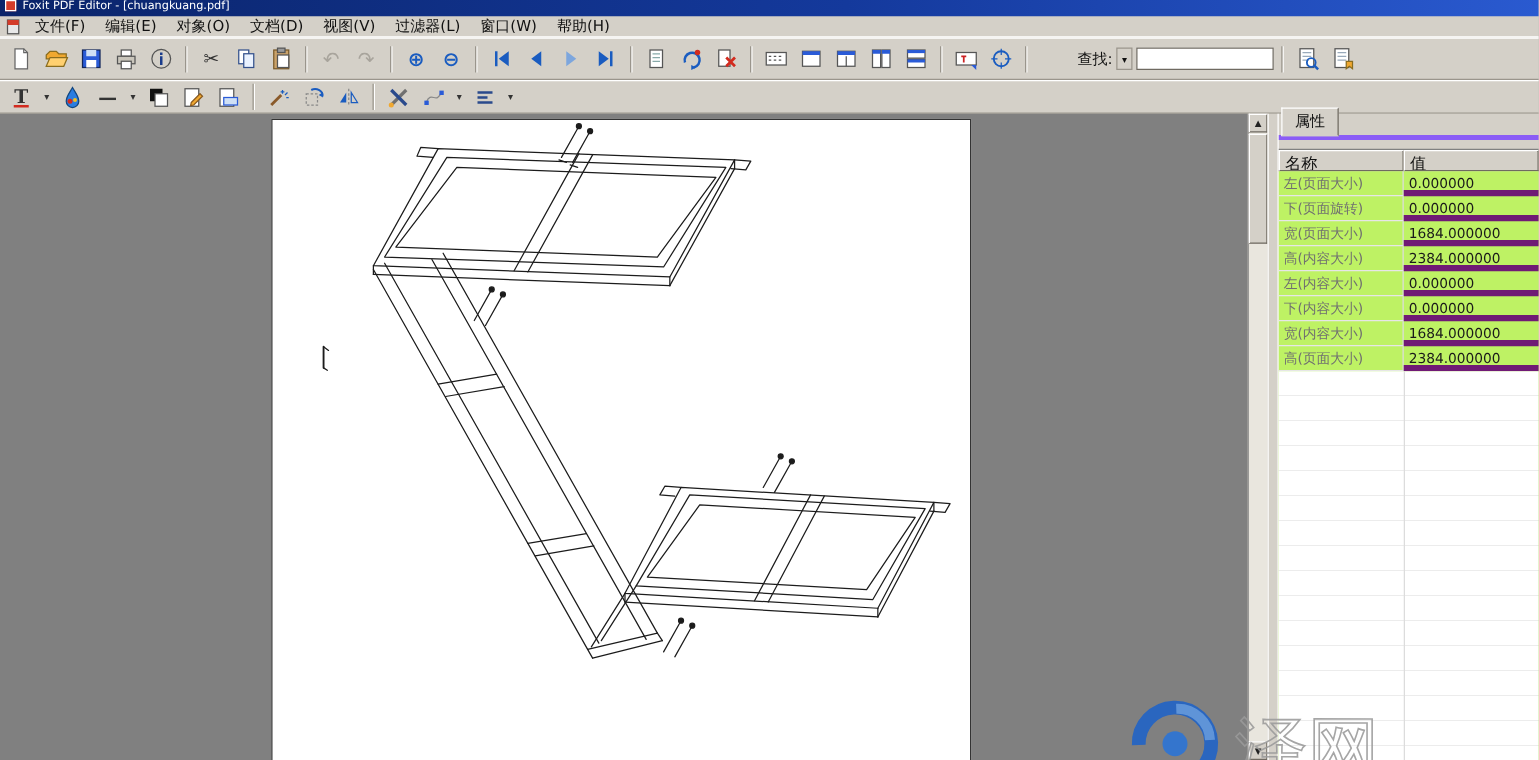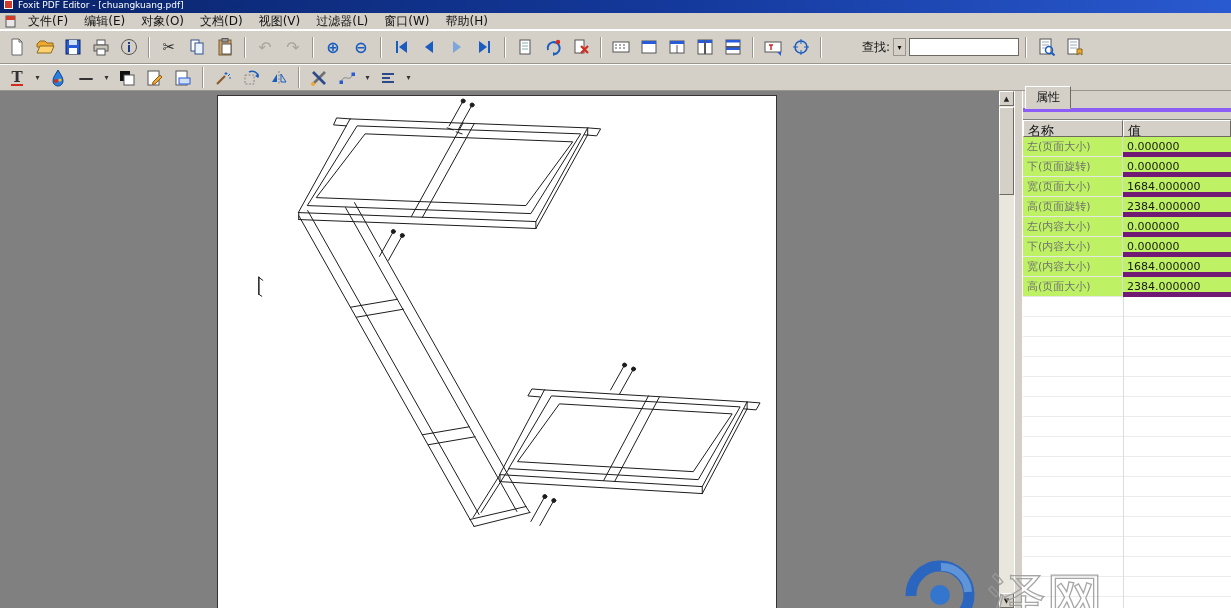--- a/index.html
+++ b/index.html
@@ -474,21 +474,21 @@
         </div>
         <div class="prow">
           <div class="c1">下(页面旋转)</div>
           <div class="c2">0.000000</div>
         </div>
         <div class="prow">
           <div class="c1">宽(页面大小)</div>
           <div class="c2">1684.000000</div>
         </div>
         <div class="prow">
-          <div class="c1">高(页面旋转)</div>
+          <div class="c1">高(内容大小)</div>
           <div class="c2">2384.000000</div>
         </div>
         <div class="prow">
           <div class="c1">左(内容大小)</div>
           <div class="c2">0.000000</div>
         </div>
         <div class="prow">
           <div class="c1">下(内容大小)</div>
           <div class="c2">0.000000</div>
         </div>

